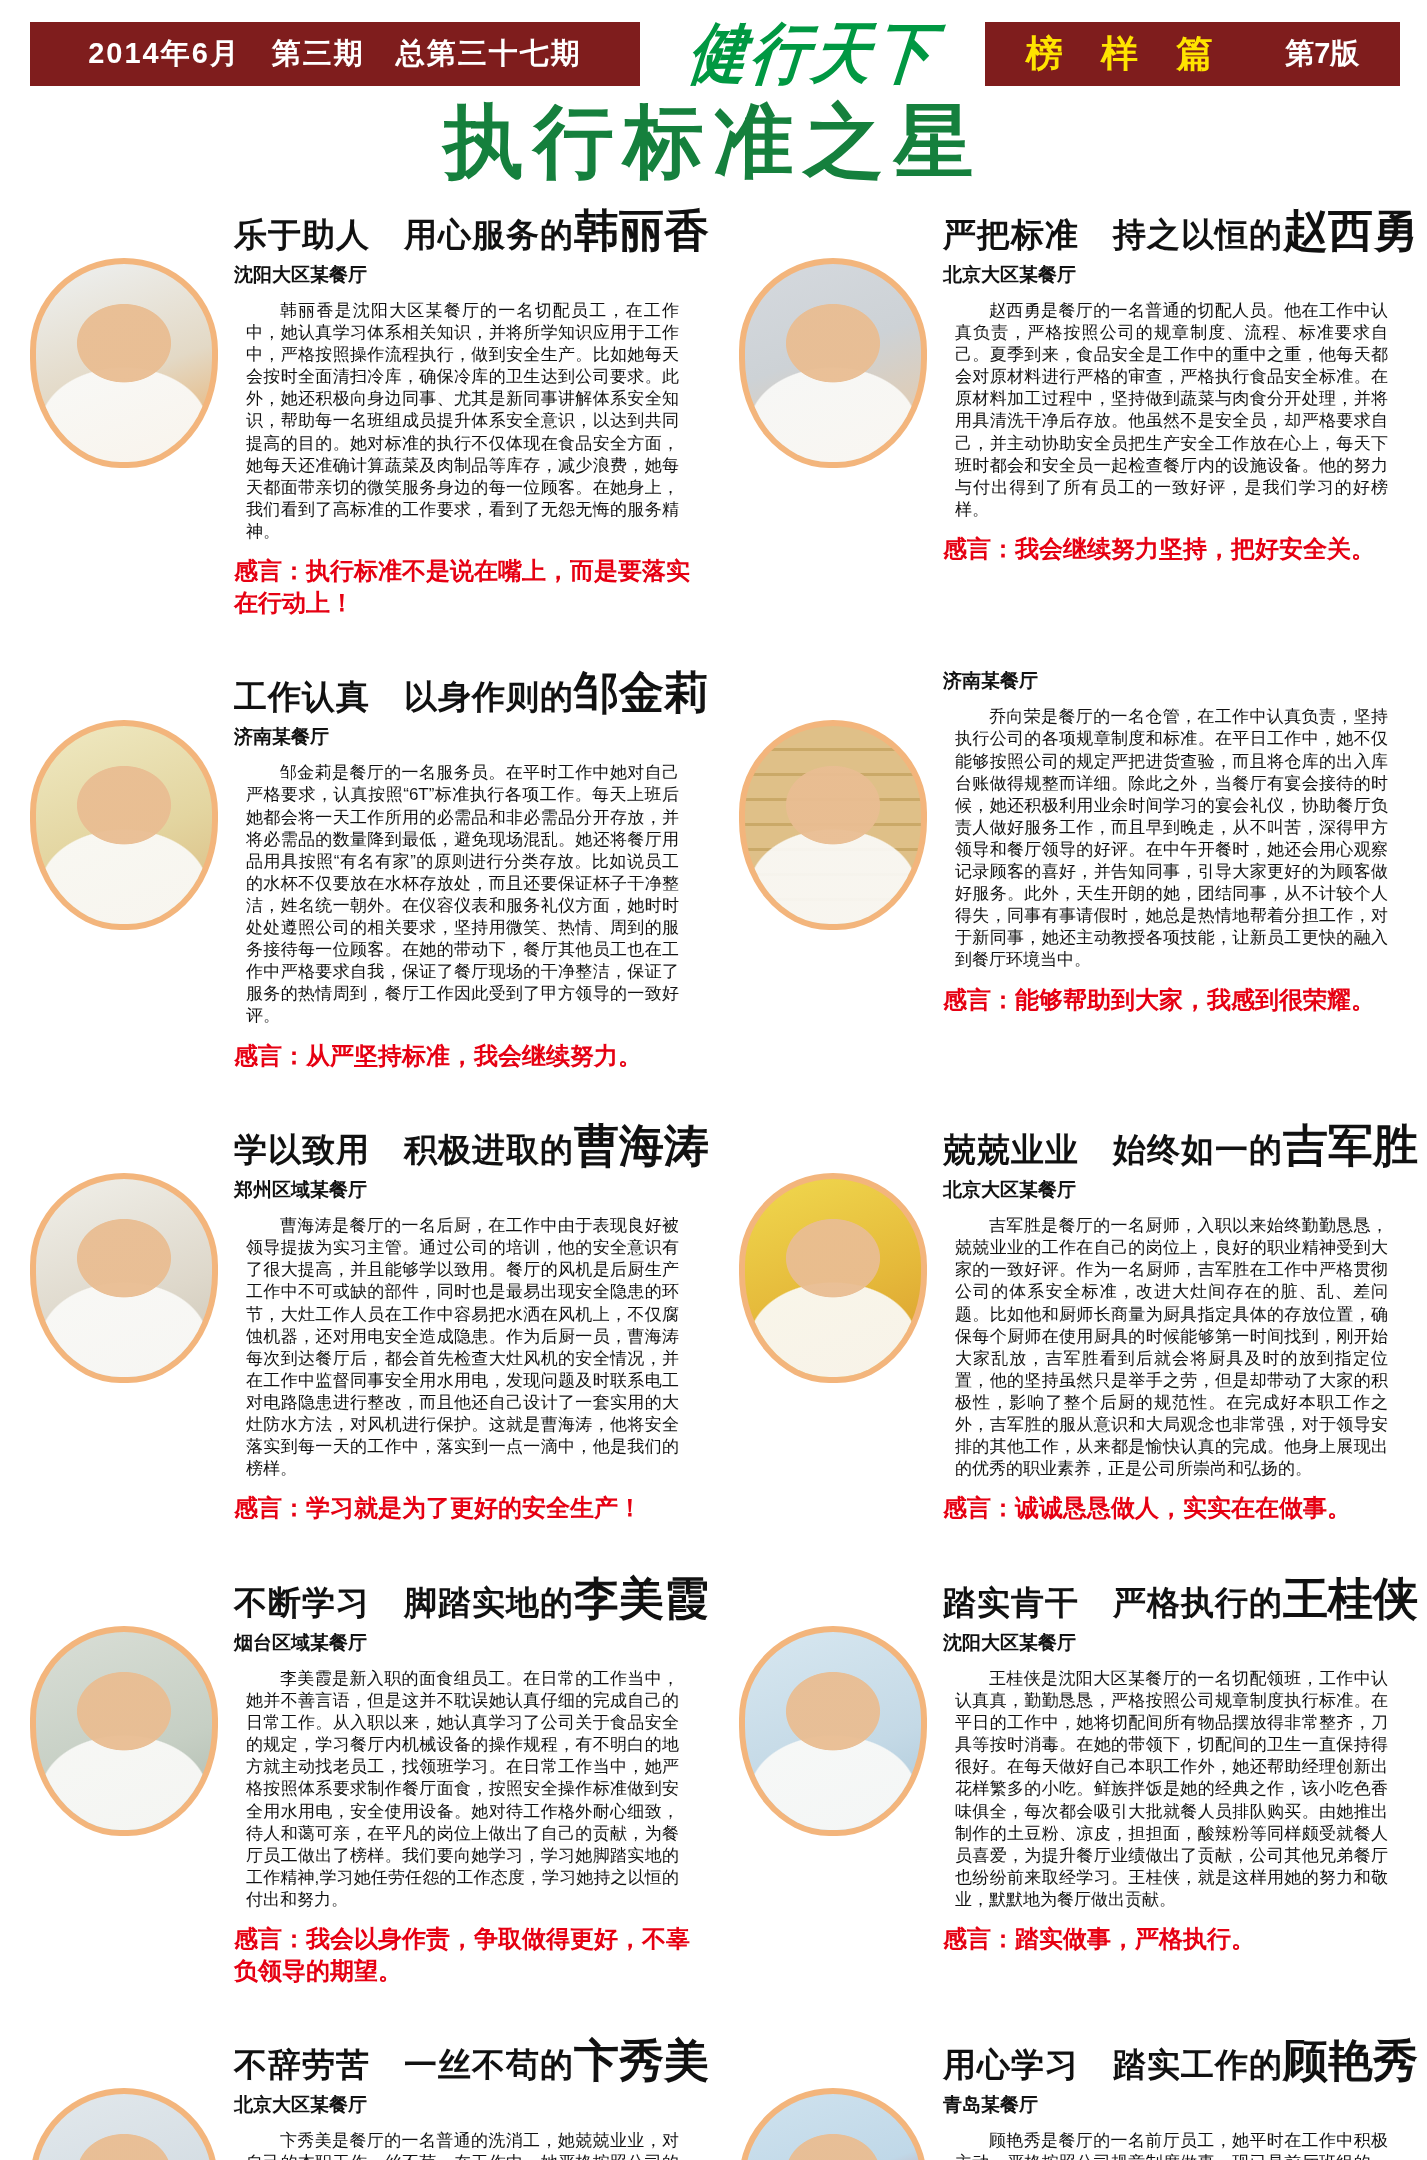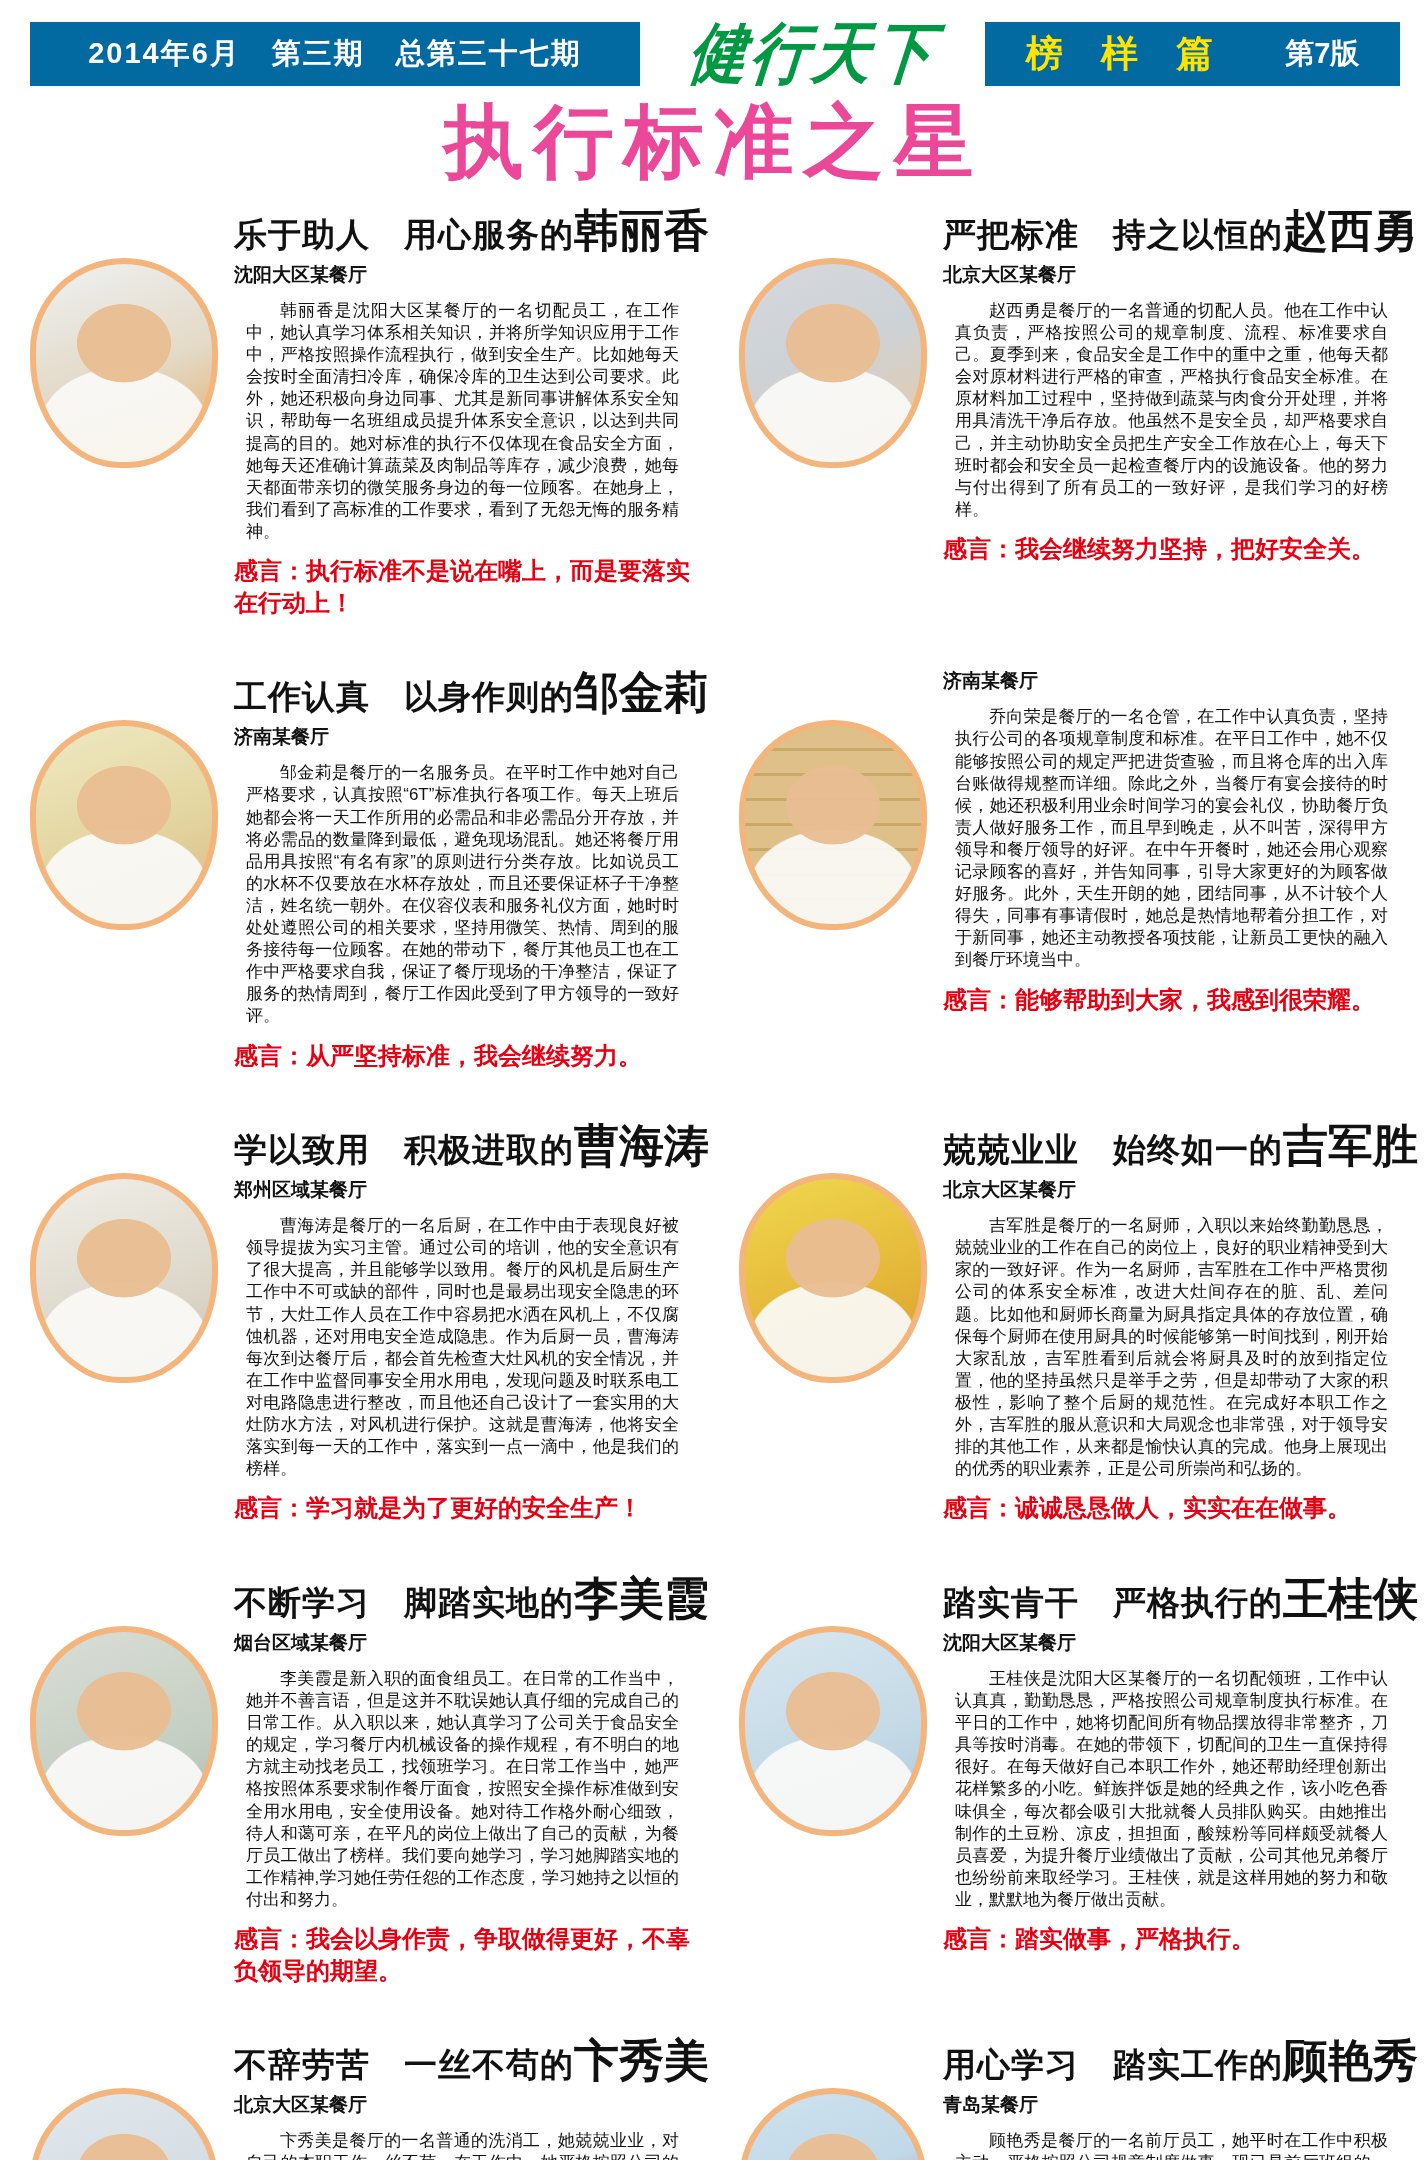--- a/index.html
+++ b/index.html
@@ -1,31 +1,31 @@
 <!DOCTYPE html>
 <html><head>
 <meta charset="utf-8">
 <style>
   html,body{margin:0;padding:0;background:#fff;}
   body{font-family:"Liberation Sans","DejaVu Sans",sans-serif;color:#111;}
   .page{width:1427px;min-height:2160px;margin:0 auto;background:#fff;position:relative;overflow:hidden;}
 
   
   .masthead{display:flex;align-items:stretch;margin:22px 27px 0 30px;height:64px;}
-  .mast-box{background:#0369a1;display:flex;align-items:center;}
+  .mast-box{background:#7f1d1d;display:flex;align-items:center;}
   .mast-left{width:610px;justify-content:center;}
   .mast-left span{color:#fff;font-size:29px;font-weight:800;letter-spacing:2px;white-space:nowrap;}
   .mast-logo{width:345px;display:flex;align-items:center;justify-content:center;background:#fff;}
   .mast-logo span{color:#009842;font-size:58px;font-weight:900;font-style:italic;letter-spacing:4px;transform:skewX(-6deg) scaleY(1.15);white-space:nowrap;}
   .mast-right{flex:1;justify-content:center;gap:58px;text-align:right;}
   .mast-right .section{color:#ffe400;font-size:37px;font-weight:900;letter-spacing:14px;white-space:nowrap;}
   .mast-right .pageno{color:#fff;font-size:29px;font-weight:800;white-space:nowrap;}
 
   
-  .main-title{margin:14px 0 10px;text-align:center;color:#ec4899;font-size:80px;line-height:1.05;font-weight:900;letter-spacing:10px;}
+  .main-title{margin:14px 0 10px;text-align:center;color:#15803d;font-size:80px;line-height:1.05;font-weight:900;letter-spacing:10px;}
 
   
   .grid{display:grid;grid-template-columns:1fr 1fr;column-gap:26px;row-gap:16px;padding:10px 27px 0 30px;gap:48px;}
   .article{display:grid;grid-template-columns:188px 1fr;column-gap:16px;}
   .photo-wrap{padding-top:54px;}
   .photo{position:relative;width:176px;height:198px;border:6px solid #f3b57c;border-radius:50% 50% 48% 48% / 44% 44% 52% 52%;overflow:hidden;}
   .photo::after{content:"";position:absolute;inset:0;
     background:
       radial-gradient(27% 20% at 50% 40%, rgba(233,189,146,.95) 0 98%, transparent 100%),
       radial-gradient(48% 30% at 50% 82%, rgba(250,250,248,.92) 0 98%, transparent 100%);}

